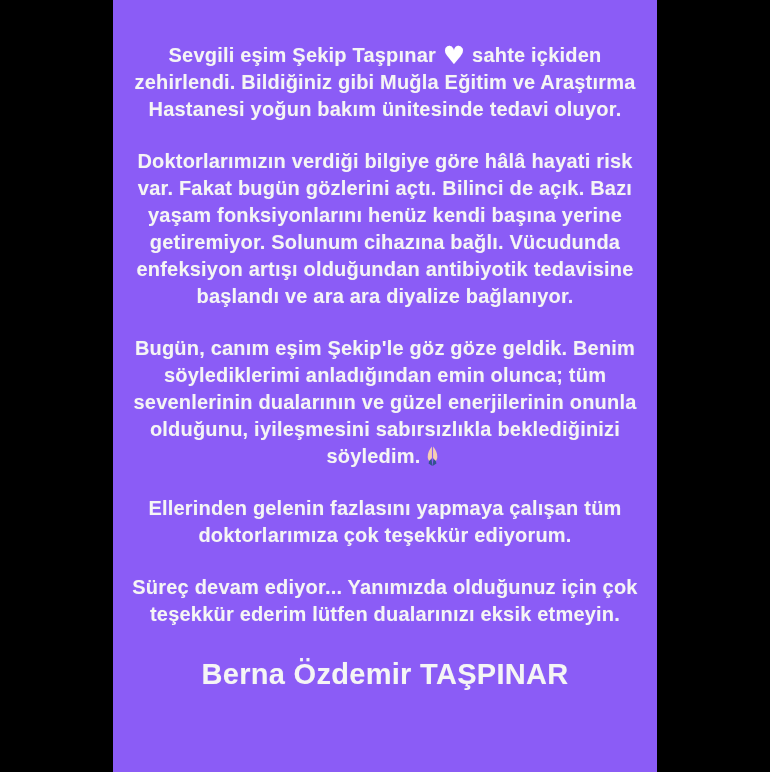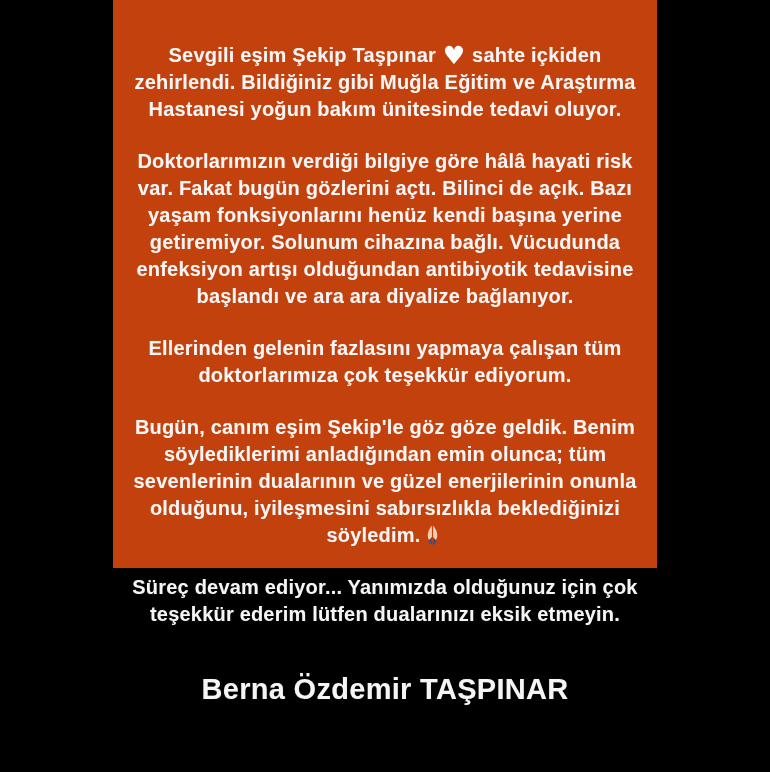--- a/index.html
+++ b/index.html
@@ -8,44 +8,44 @@
   }
   body {
     width: 770px;
     height: 772px;
     background: #000000;
     overflow: hidden;
     font-family: "Liberation Sans", sans-serif;
   }
   .story-card {
     width: 544px;
-    height: 568px;
+    height: 772px;
     margin: 0 auto;
-    background: #c2410c;
+    background: #8b5cf6;
     box-sizing: border-box;
     padding: 42px 8px 0 8px;
     display: flex;
     flex-direction: column;
     align-items: center;
     gap: 25px;
   }
   .story-text {
     margin: 0;
     color: #f5f5f5;
     font-weight: 700;
     font-size: 20px;
     line-height: 27px;
     letter-spacing: 0.2px;
     text-align: center;
     text-shadow: 0 0 1px rgba(255,255,255,0.25);
   }
   .signature {
     font-size: 29px;
     line-height: 33px;
-    margin-top: 20px;
+    margin-top: 5px;
     letter-spacing: 0.3px;
   }
   .emoji-heart {
     font-family: "DejaVu Sans", sans-serif;
     color: #ffffff;
     font-size: 25px;
     line-height: 0;
     vertical-align: -2px;
     padding: 0 1px;
   }
@@ -54,22 +54,22 @@
     height: 23px;
     vertical-align: -5px;
   }
 </style>
 </head>
 <body>
 
 <div class="story-card">
   <p class="story-text">Sevgili eşim Şekip Taşpınar <span class="emoji-heart">♥</span> sahte içkiden zehirlendi. Bildiğiniz gibi Muğla Eğitim ve Araştırma Hastanesi yoğun bakım ünitesinde tedavi oluyor.</p>
   <p class="story-text">Doktorlarımızın verdiği bilgiye göre hâlâ hayati risk var. Fakat bugün gözlerini açtı. Bilinci de açık. Bazı yaşam fonksiyonlarını henüz kendi başına yerine getiremiyor. Solunum cihazına bağlı. Vücudunda enfeksiyon artışı olduğundan antibiyotik tedavisine başlandı ve ara ara diyalize bağlanıyor.</p>
-  <p class="story-text">Ellerinden gelenin fazlasını yapmaya çalışan tüm doktorlarımıza çok teşekkür ediyorum.</p>
   <p class="story-text">Bugün, canım eşim Şekip'le göz göze geldik. Benim söylediklerimi anladığından emin olunca; tüm sevenlerinin dualarının ve güzel enerjilerinin onunla olduğunu, iyileşmesini sabırsızlıkla beklediğinizi söyledim.<svg class="emoji-hands" viewBox="0 0 24 24">
         <path d="M11.4 1.6 C9 4.7 6.8 8.2 7 12.4 C7.1 14.1 7.8 15.7 8.9 16.9 L11.4 13.2 Z" fill="#f6cdb2"></path>
         <path d="M12.6 1.6 C15 4.7 17.2 8.2 17 12.4 C16.9 14.1 16.2 15.7 15.1 16.9 L12.6 13.2 Z" fill="#f6cdb2"></path>
         <path d="M8.6 16.4 L11 14.6 L11.9 21.9 L7.9 19.2 Z" fill="#33538f"></path>
         <path d="M15.4 16.4 L13 14.6 L12.1 21.9 L16.1 19.2 Z" fill="#33538f"></path>
       </svg></p>
+  <p class="story-text">Ellerinden gelenin fazlasını yapmaya çalışan tüm doktorlarımıza çok teşekkür ediyorum.</p>
   <p class="story-text">Süreç devam ediyor... Yanımızda olduğunuz için çok teşekkür ederim lütfen dualarınızı eksik etmeyin.</p>
   <p class="story-text signature">Berna Özdemir TAŞPINAR</p>
 </div>
 
 </body></html>

